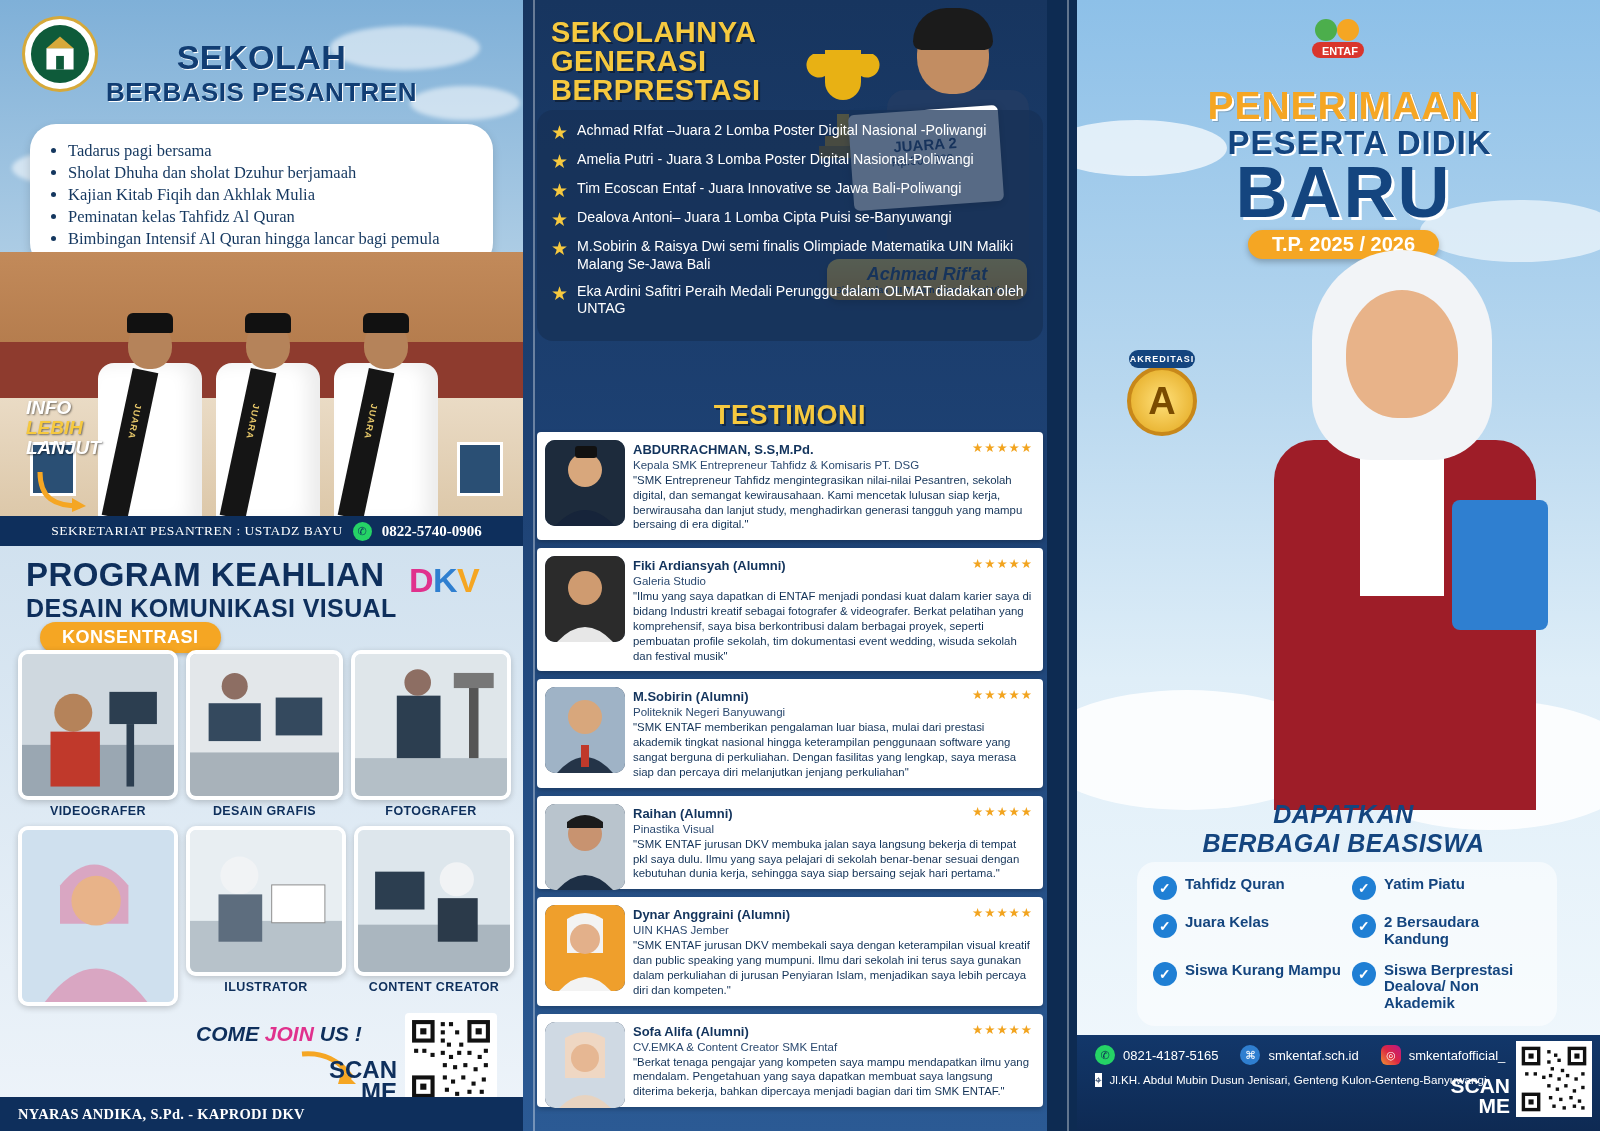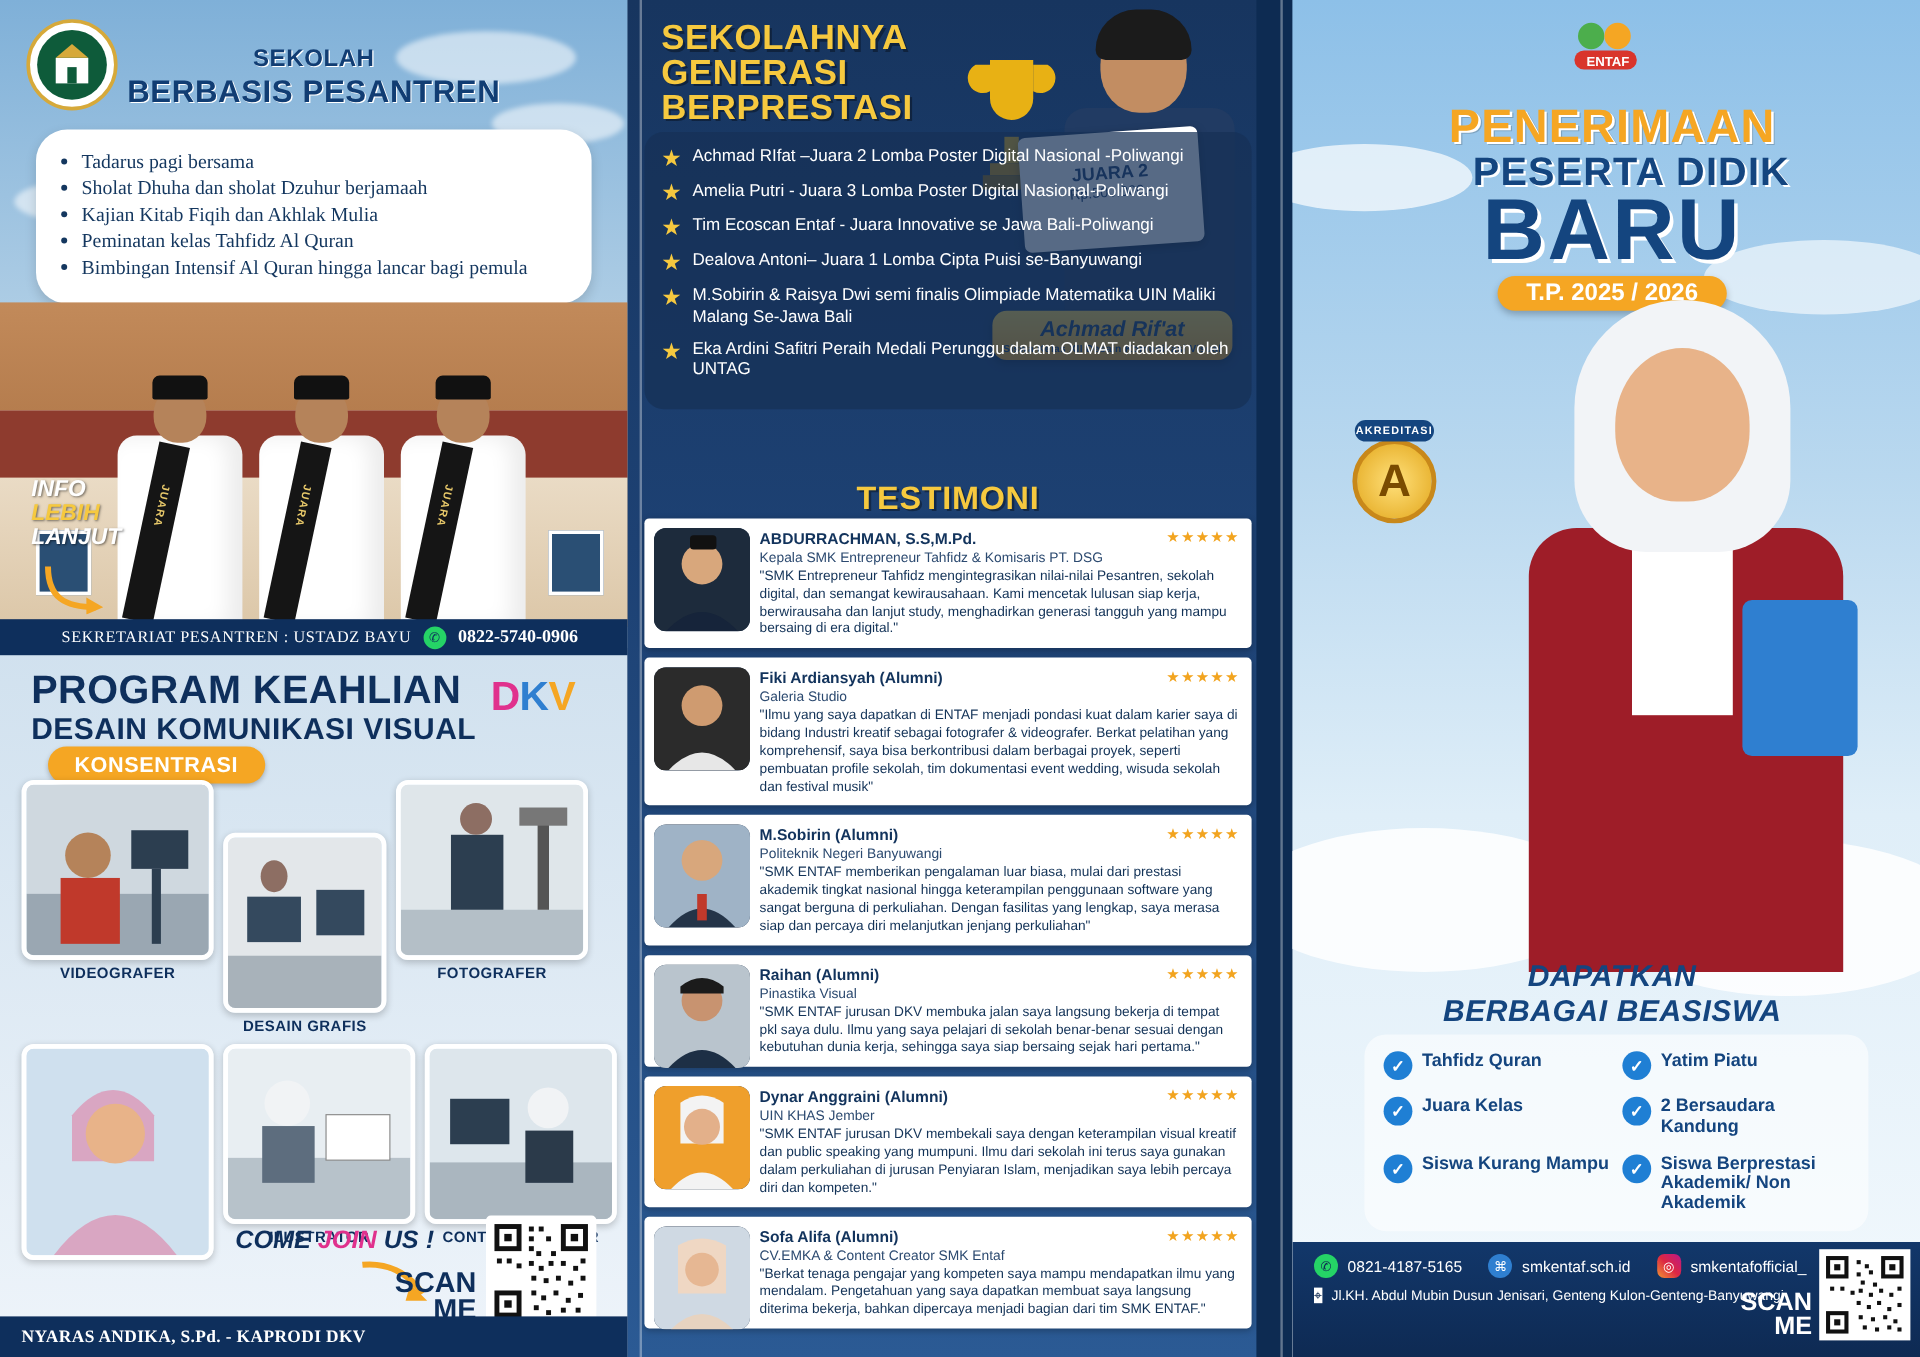--- a/index.html
+++ b/index.html
@@ -12,21 +12,21 @@
   }
   .page { position:relative; width:1600px; height:1131px; display:flex; }
 
   
   .panel1 { position:relative; width:533px; height:1131px; background:linear-gradient(#9cc4e4,#cfe0ee 45%,#eef4fa); overflow:hidden; }
   .sky1 { position:absolute; inset:0 0 auto 0; height:540px; background:linear-gradient(#7fb0d8,#b9d4e8 60%,#d7e6f1); }
   .cloud { position:absolute; background:rgba(255,255,255,.55); border-radius:50%; filter:blur(2px);}
   .logo-islamic { position:absolute; left:22px; top:16px; width:76px; height:76px; border-radius:50%; background:#fff; border:3px solid #d6a93a; display:flex; align-items:center; justify-content:center; }
   .logo-islamic svg { width:62px; height:62px; }
   .p1-title { position:relative; text-align:center; padding-top:38px; }
-  .p1-title .l1 { font-size:20px; font-weight:bold; color:#113d73; letter-spacing:.5px; text-shadow:1px 1px 0 #fff; }
+  .p1-title .l1 { font-size:34px; font-weight:bold; color:#113d73; letter-spacing:.5px; text-shadow:1px 1px 0 #fff; }
   .p1-title .l2 { font-size:26px; font-weight:bold; color:#113d73; letter-spacing:.5px; text-shadow:1px 1px 0 #fff; }
   .bubble { position:relative; margin:16px 30px 0 30px; background:#fff; border-radius:26px; padding:16px 18px 18px 18px; box-shadow:0 4px 10px rgba(0,0,0,.15); }
   .bubble:after { content:""; position:absolute; left:60px; bottom:-16px; border-width:18px 14px 0 14px; border-style:solid; border-color:#fff transparent transparent transparent; }
   .bubble ul { margin:0; padding-left:20px; }
   .bubble li { font-family:"Liberation Serif", serif; font-size:16.5px; color:#14375f; line-height:1.28; margin-bottom:1px; }
   .photo-strip { position:absolute; left:0; top:252px; width:533px; height:270px; background:linear-gradient(#c28a5a,#9c6336); overflow:hidden; }
   .school-bldg { position:absolute; left:0; bottom:0; width:533px; height:180px; background:linear-gradient(#f0e4d2,#dcc7a8); }
   .school-roof { position:absolute; left:0; top:0; width:533px; height:56px; background:#8e3b2e; }
   .school-win { position:absolute; width:46px; height:54px; background:#2a4f74; border:3px solid #fff; bottom:26px; }
   .students { position:absolute; left:95px; bottom:0; width:350px; height:230px; display:flex; align-items:flex-end; gap:8px; }
@@ -228,21 +228,21 @@
               <rect width="160" height="150" fill="#cfd8df"></rect>
                 <rect y="96" width="160" height="54" fill="#9aa7b2"></rect>
               <circle cx="54" cy="62" r="20" fill="#b5835a"></circle>
                 <rect x="30" y="82" width="52" height="58" fill="#c0392b"></rect>
               <rect x="92" y="40" width="50" height="34" fill="#2c3e50"></rect>
                 <rect x="110" y="74" width="8" height="66" fill="#2c3e50"></rect>
             </svg>
           </div>
           <div class="cap">VIDEOGRAFER</div>
         </div>
-        <div style="width:136px;margin-top:44px;">
+        <div style="width:157px;">
           <div class="cell" style="height:150px;">
             <svg class="ph" viewBox="0 0 160 150" preserveAspectRatio="none">
               <rect width="160" height="150" fill="#e3e7ea"></rect>
                 <rect y="104" width="160" height="46" fill="#a8b2ba"></rect>
               <rect x="20" y="52" width="56" height="40" fill="#34495e"></rect>
                 <rect x="92" y="46" width="50" height="40" fill="#34495e"></rect>
               <circle cx="48" cy="34" r="14" fill="#8d6e63"></circle>
             </svg>
           </div>
           <div class="cap">DESAIN GRAFIS</div>
@@ -559,21 +559,21 @@
       <div class="bea">
           <span class="chk">✓</span>
           <span class="t">2 Bersaudara Kandung</span>
         </div>
       <div class="bea">
           <span class="chk">✓</span>
           <span class="t">Siswa Kurang Mampu</span>
         </div>
       <div class="bea">
           <span class="chk">✓</span>
-          <span class="t">Siswa Berprestasi Akademik/ Non Akademik</span>
+          <span class="t">Siswa Berprestasi Dealova/ Non Akademik</span>
         </div>
     </div>
 
     <div class="footer3">
       <div class="f-row">
         <span class="ic" style="background:#25d366;color:#0e2a53;">✆</span>
         <span>0821-4187-5165</span>
         <span class="ic" style="background:#2f7fd0;color:#fff;margin-left:14px;">⌘</span>
         <span>smkentaf.sch.id</span>
         <span class="ic" style="background:linear-gradient(45deg,#f09433,#dc2743,#bc1888);color:#fff;margin-left:14px;border-radius:6px;">◎</span>

